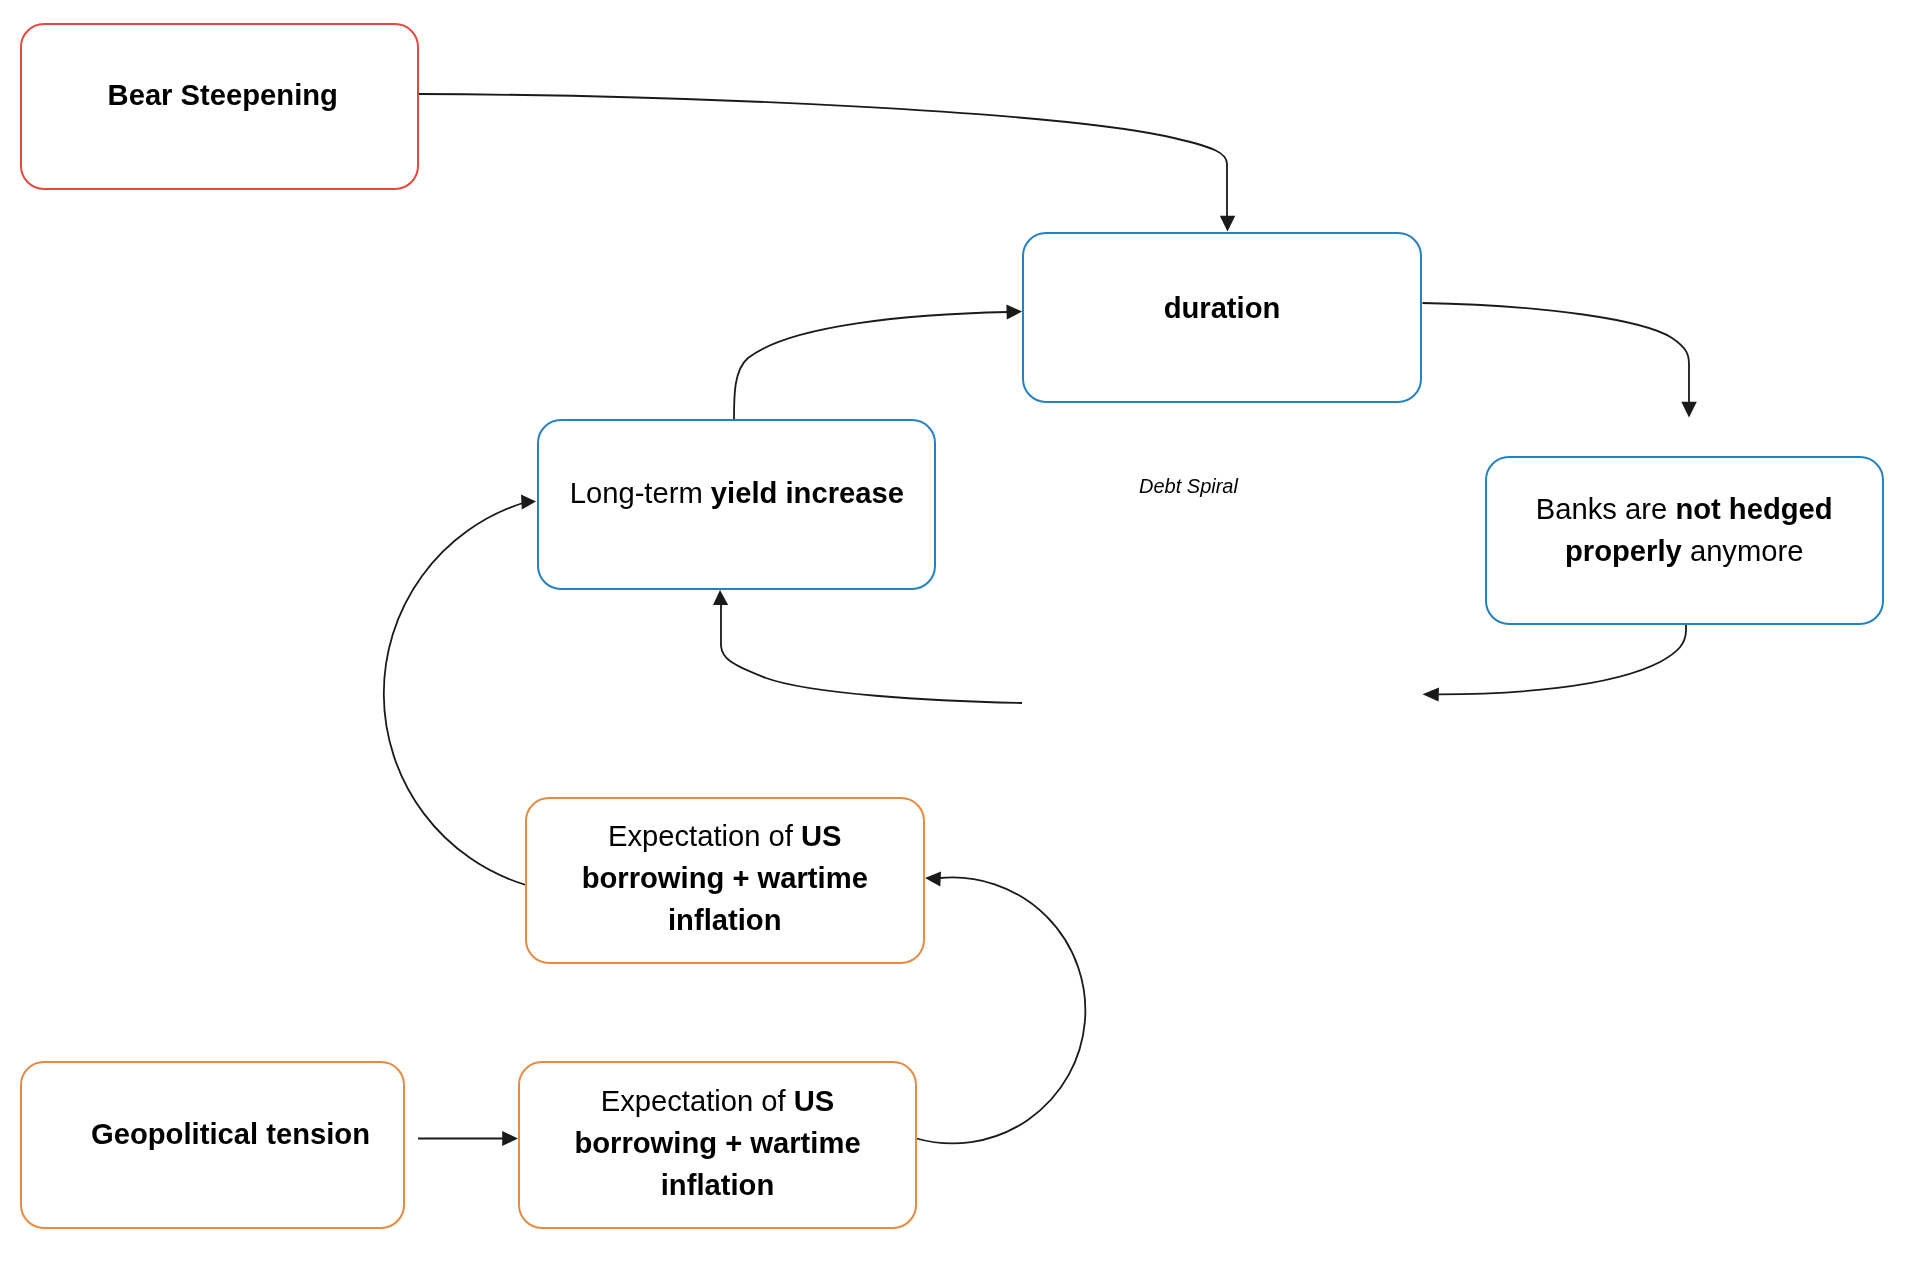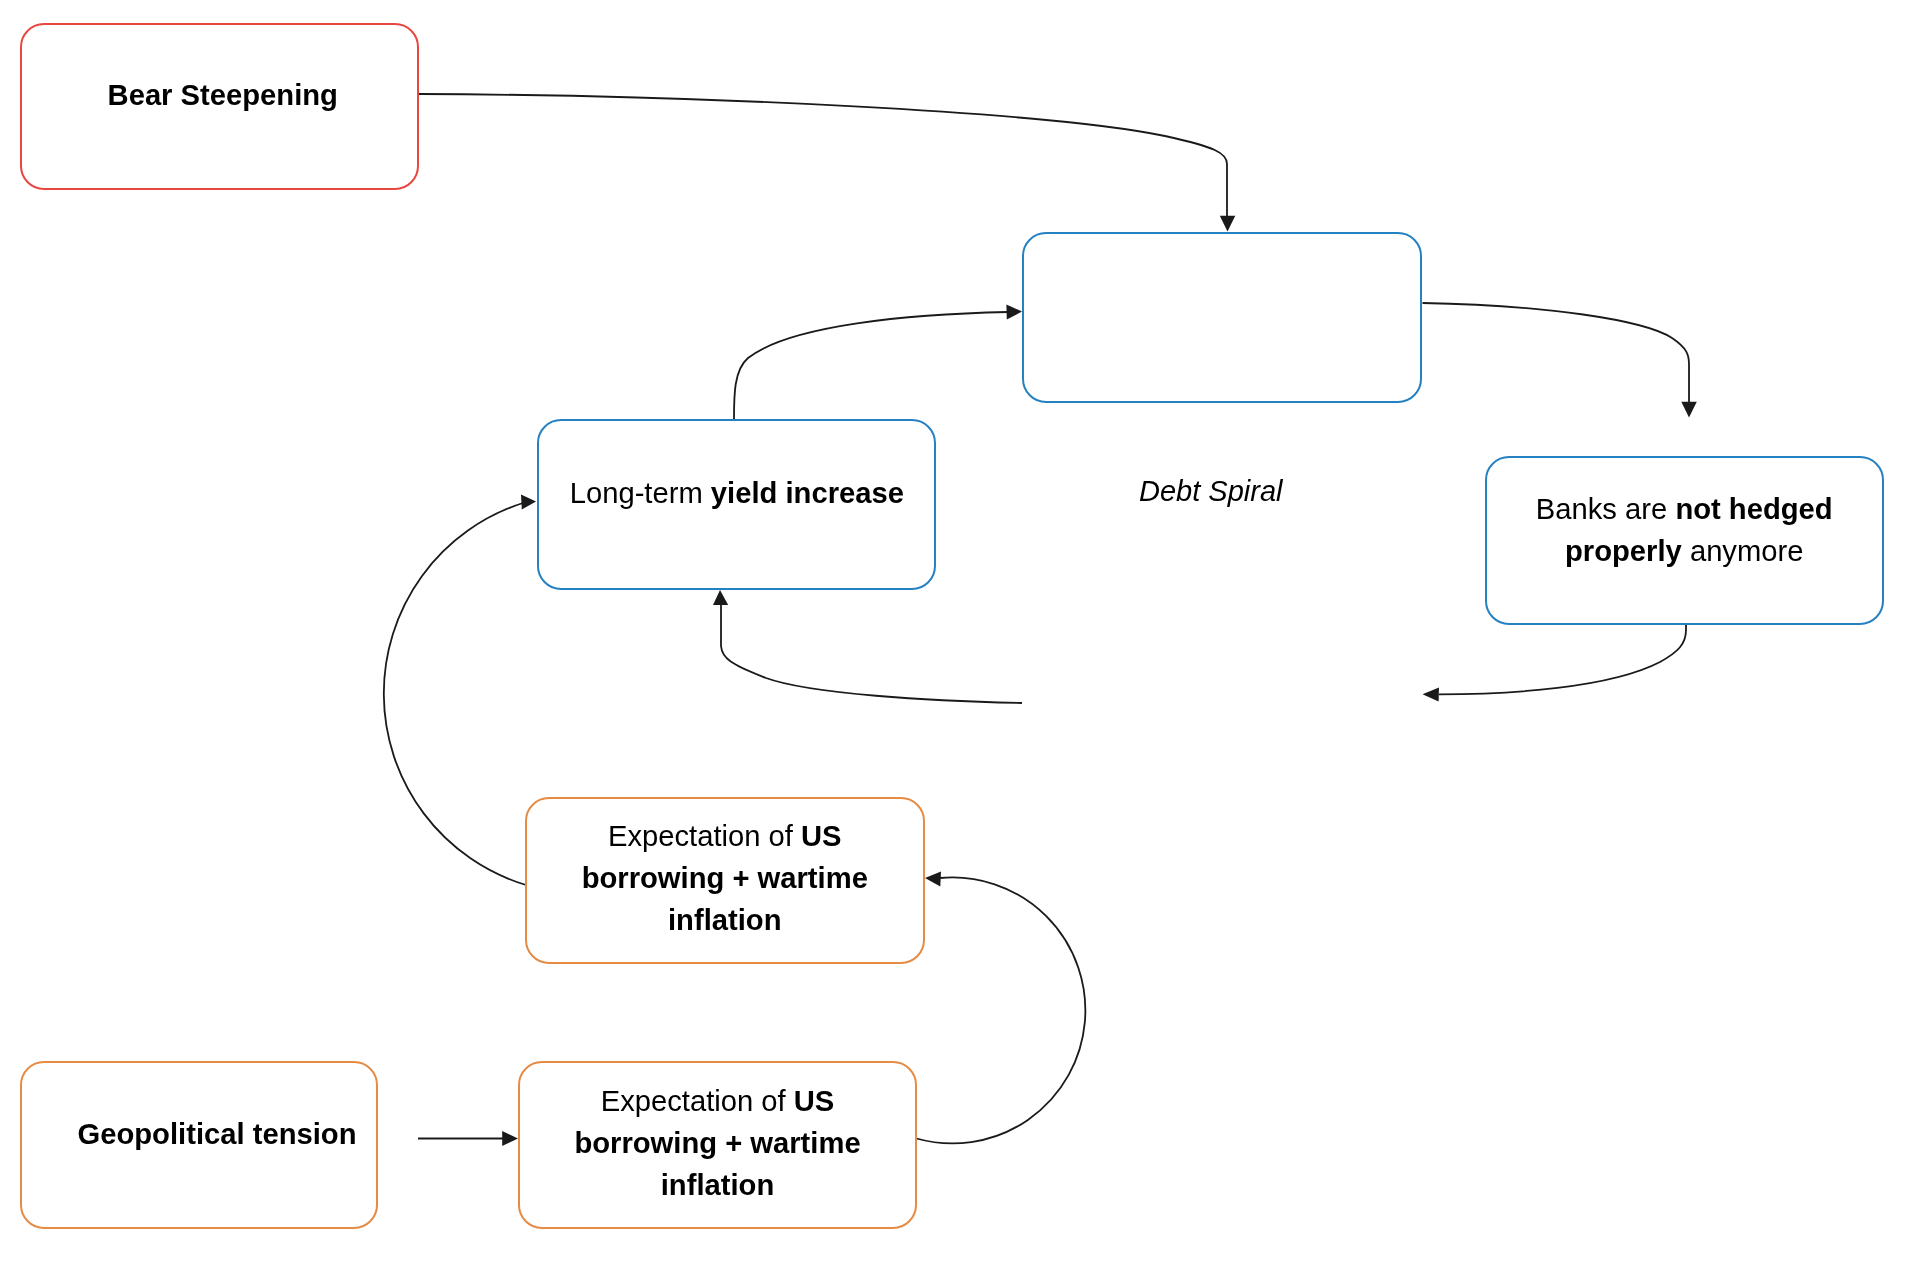--- a/index.html
+++ b/index.html
@@ -8,21 +8,21 @@
        -webkit-font-smoothing:antialiased;}
   #stage{position:relative;width:1920px;height:1266px;background:#fff;}
   #edges{position:absolute;left:0;top:0;width:1920px;height:1266px;pointer-events:none;}
   .node{position:absolute;box-sizing:border-box;display:flex;align-items:center;justify-content:center;
         border-radius:24px;background:#fff;border-style:solid;border-width:2.1px;}
   .node .txt{display:block;width:100%;color:#000;text-align:center;
              font-size:29.2px;line-height:42px;letter-spacing:0px;
              transform:translateY(var(--ty,0px));}
   .node .txt .line{display:block;white-space:nowrap;}
   .node .txt b{font-weight:700;}
-  .anno{position:absolute;color:#000;font-style:italic;font-size:29px;white-space:nowrap;}
+  .anno{position:absolute;color:#000;font-style:italic;font-size:20px;white-space:nowrap;}
 </style>
 </head>
 <body>
 
 <div id="stage" style="background: rgb(255, 255, 255);">
 
   <svg id="edges" viewBox="0 0 1920 1266">
     <g fill="none" stroke="#1A1A1A" stroke-width="1.8" stroke-linecap="butt">
 
       <path d="M 419 94 C 700 95 1050 112 1165 136 C 1215 147 1227 153 1227 164 L 1227 218"></path>
@@ -54,20 +54,21 @@
   </svg>
 
   <div class="node" style="left:19.5px;top:22.5px;width:399.5px;height:167.5px;border-color:#E8473F;--ty:-10.9px;">
     <span class="txt" style="color: rgb(0, 0, 0); margin-left: 7px;">
         <span class="line"><b>Bear Steepening</b></span>
       </span>
   </div>
 
   <div class="node" style="left:1022px;top:231.8px;width:400px;height:171px;border-color:#2681C2;--ty:-9.5px;">
     <span class="txt" style="color: rgb(0, 0, 0);">
+        <span class="line"><b>duration</b></span>
       </span>
   </div>
 
   <div class="node" style="left:537.3px;top:418.8px;width:399.1px;height:171.4px;border-color:#2681C2;align-items:center;--ty:-10.9px;">
     <span class="txt" style="color: rgb(0, 0, 0);">
         <span class="line"><span>Long-term </span><b>yield increase</b></span>
       </span>
   </div>
 
   <div class="node" style="left:1484.5px;top:418.8px;width:399.5px;height:169.5px;border-color:#2681C2;margin-top:37px;--ty:-10.9px;">
@@ -79,21 +80,21 @@
 
 
   <div class="node" style="left:525px;top:796.5px;width:399.5px;height:167px;border-color:#E68B44;--ty:-2.3px;">
     <span class="txt" style="color: rgb(0, 0, 0);">
         <span class="line"><span>Expectation of </span><b>US</b></span>
         <span class="line"><b>borrowing + wartime</b></span>
         <span class="line"><b>inflation</b></span>
       </span>
   </div>
 
-  <div class="node" style="left:19.5px;top:1061px;width:358px;height:167.5px;border-color:#E68B44;padding-left:37px;--ty:-10.9px;">
+  <div class="node" style="left:19.5px;top:1061px;width:385px;height:167.5px;border-color:#E68B44;padding-left:37px;--ty:-10.9px;">
     <span class="txt" style="color: rgb(0, 0, 0);">
         <span class="line"><b>Geopolitical tension</b></span>
       </span>
   </div>
 
   <div class="node" style="left:518px;top:1061px;width:399px;height:167.5px;border-color:#E68B44;--ty:-2.3px;">
     <span class="txt" style="color: rgb(0, 0, 0);">
         <span class="line"><span>Expectation of </span><b>US</b></span>
         <span class="line"><b>borrowing + wartime</b></span>
         <span class="line"><b>inflation</b></span>

